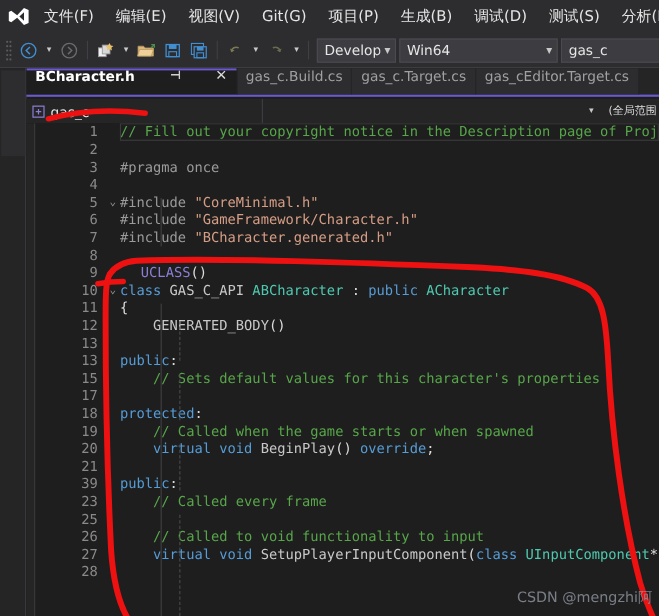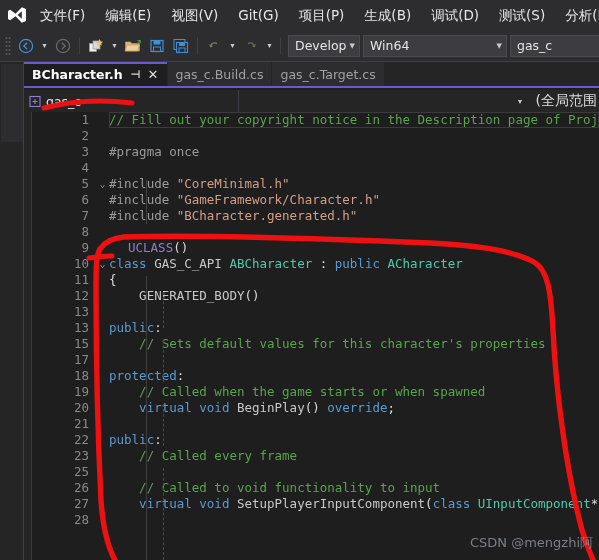--- a/index.html
+++ b/index.html
@@ -60,23 +60,23 @@
     max-height: 74px;
   }
 
   
   .tabstrip {
     position: absolute; left: 24px; top: 62px; right: 0; height: 26px;
     background: #252526; display: flex; align-items: stretch;
     border-bottom: 2px solid #6a5acd; overflow: hidden;
   }
   .tab {
-    display: flex; align-items: center; padding: 0 8px; font-size: 12.5px;
+    display: flex; align-items: flex-start; padding: 0 8px; font-size: 12.5px;
     color: #a0a0a0; background: #2d2d30; border-right: 1px solid #252526;
-    font-family: "DejaVu Sans", sans-serif; white-space: nowrap; position: relative;
+    font-family: "DejaVu Sans", sans-serif; white-space: nowrap; position: relative; gap: 24px;
   }
   .tab.active {
     background: #1e1e1e; color: #ffffff; font-weight: bold;
   }
   .tab.active::before {
     content: ""; position: absolute; left: 0; right: 0; top: 0; height: 2px; background: #6a5acd;
   }
   .tab .pin { margin-left: 8px; color: #cfcfcf; font-size: 11px; }
   .tab .close { margin-left: 7px; color: #dcdcdc; font-size: 13px; }
 
@@ -94,21 +94,21 @@
     display:flex; align-items:center; justify-content:center;
   }
   .nav-text { color: #e6e6e6; font-size: 12.5px; font-family: "DejaVu Sans", sans-serif; flex:1;
               white-space: nowrap; overflow: hidden; }
   .nav-caret { color: #c8c8c8; font-size: 7px; padding: 0 6px; display:flex; align-items:center; }
   .nav-right {
     flex: 1; display: flex; align-items: center; justify-content: flex-end;
     padding-right: 2px; overflow: hidden;
   }
   .nav-right .nav-text2 {
-    color: #dcdcdc; font-size: 14px; font-family: "DejaVu Sans", sans-serif;
+    color: #dcdcdc; font-size: 10px; font-family: "DejaVu Sans", sans-serif;
     white-space: nowrap; padding-left: 6px; text-align: right;
   }
 
   
   .editor {
     position: absolute; left: 24px; top: 112px; right: 0; bottom: 0;
     background: #1e1e1e; overflow: hidden;
   }
   .editor-inner { position: relative; width: 100%; height: 100%; }
   .codearea {
@@ -298,20 +298,23 @@
         <span>BCharacter.h</span>
         <span class="pin">⊣</span>
         <span class="close">✕</span>
       </div>
       <div class="tab">
         <span>gas_c.Build.cs</span>
       </div>
       <div class="tab">
         <span>gas_c.Target.cs</span>
       </div>
+      <div class="tab">
+        <span>gas_cEditor.Target.cs</span>
+      </div>
     </div>
 
   <div class="navbar">
     <div class="nav-left">
       <span class="nav-icon">
         <svg width="13" height="13" viewBox="0 0 13 13">
           <rect x="1" y="1.5" width="10" height="10" fill="none" stroke="#8a7fd4" stroke-width="1.1"></rect>
           <path d="M6 4 v5 M3.5 6.5 h5" stroke="#8a7fd4" stroke-width="1.1"></path>
         </svg>
       </span>
@@ -421,21 +424,21 @@
             <div class="lineno">20</div>
             <div class="glyph"></div>
             <div class="code"><span class="c-kw">    virtual void </span><span class="c-cls">BeginPlay</span><span class="c-punc">() </span><span class="c-kw">override</span><span class="c-punc">;</span></div>
           </div>
           <div class="row">
             <div class="lineno">21</div>
             <div class="glyph"></div>
             <div class="code"></div>
           </div>
           <div class="row">
-            <div class="lineno">22</div>
+            <div class="lineno">39</div>
             <div class="glyph"></div>
             <div class="code"><span class="c-kw">public</span><span class="c-punc">:</span></div>
           </div>
           <div class="row">
             <div class="lineno">23</div>
             <div class="glyph"></div>
             <div class="code"><span class="c-cmt">    // Called every frame</span></div>
           </div>
           <div class="row">
             <div class="lineno">25</div>

